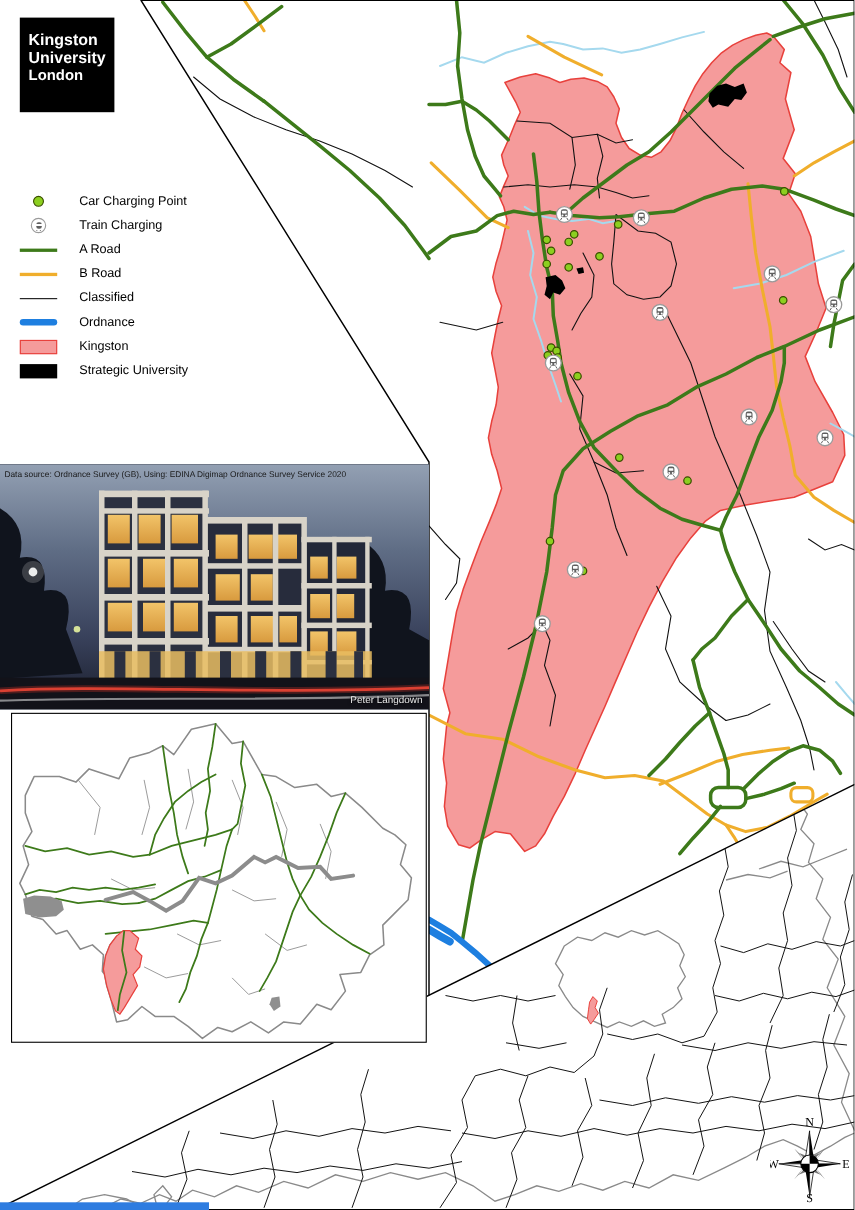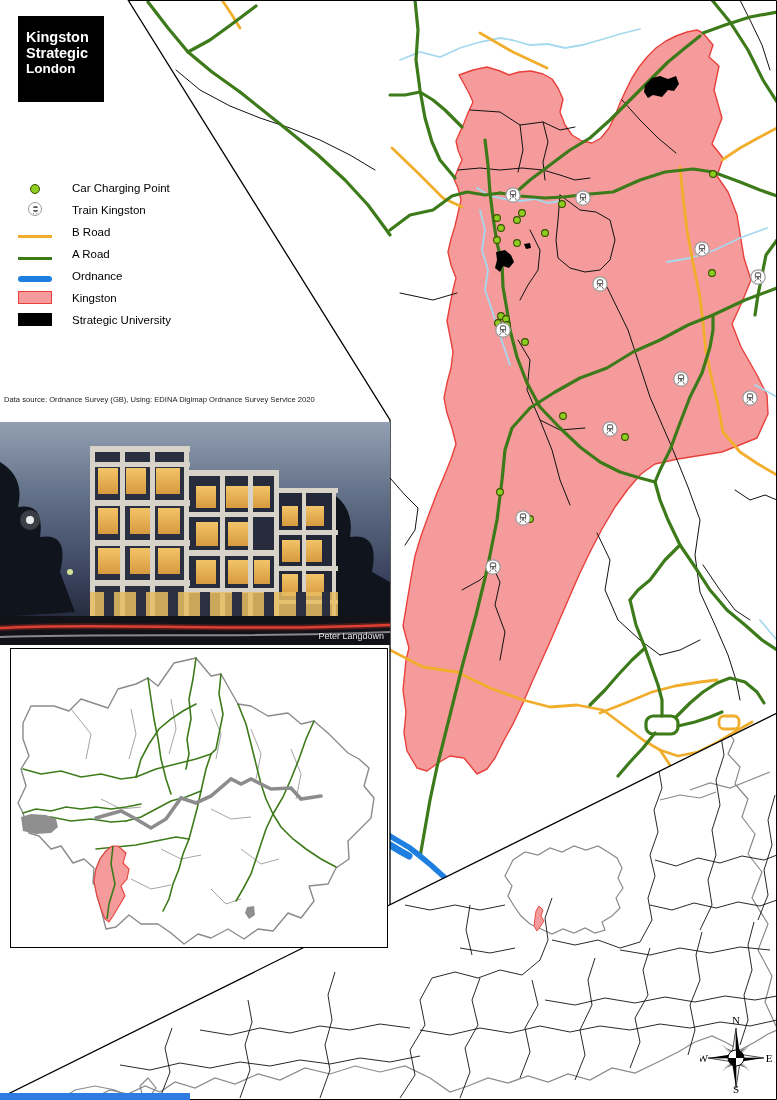--- a/index.html
+++ b/index.html
@@ -6,41 +6,41 @@
   #page{position:relative;width:777px;height:1100px;background:#fff;overflow:hidden;
         font-family:"Liberation Sans",sans-serif;}
   svg{display:block;}
   
   #logo{position:absolute;left:18px;top:16px;width:86px;height:86px;background:#000;color:#fff;
         box-sizing:border-box;padding:13px 6px 0 8px;line-height:1.12;}
   #logo .b{font-weight:bold;font-size:14.5px;display:block;}
   #logo .r{font-weight:bold;font-size:13.5px;display:block;}
   
   #legend{position:absolute;left:16px;top:172px;width:330px;}
-  .legend-row{display:flex;align-items:flex-end;height:22px;}
+  .legend-row{display:flex;align-items:center;height:22px;}
   .sw{width:38px;display:flex;align-items:center;justify-content:center;flex:0 0 38px;}
   .legend-label{font-size:11.5px;color:#000;margin-left:18px;white-space:nowrap;}
   .dot{width:8px;height:8px;border-radius:50%;background:#8CCF1F;border:1px solid #3A4D00;}
   .station-sw{position:relative;width:14px;height:14px;border-radius:50%;background:#fff;border:1px solid #9a9a9a;box-sizing:border-box;}
   .station-sw::before{content:"";position:absolute;left:3.5px;top:2.5px;width:5px;height:6px;border-radius:2px;
         background:linear-gradient(#5f5f5f 0 1.5px,#fff 1.5px 3.5px,#5f5f5f 3.5px);}
   .station-sw::after{content:"";position:absolute;left:3.5px;top:9.5px;width:1.8px;height:1.8px;border-radius:50%;
         background:#5f5f5f;box-shadow:3.2px 0 0 #5f5f5f;}
   .line{width:34px;}
   .l-cyan{height:2px;background:#A5D9EE;}
   .l-green{height:3px;background:#3D7A1A;}
   .l-orange{height:3px;background:#F0AE2C;}
   .l-black{height:1px;background:#111;}
   .l-blue{height:6px;background:#1E7FE0;border-radius:3px;}
   .box{width:34px;height:13px;box-sizing:border-box;}
   .b-pink{background:#F59B9B;border:1.5px solid #E8413C;}
   .b-gray{background:#8f8f8f;border:1px solid #6f6f6f;}
   .b-black{background:#000;}
   
-  #attcustom{position:absolute;left:4px;top:395px;width:384px;font-size:7.6px;color:#1a1a1a;}
+  #attcustom{position:absolute;left:4px;top:427px;width:384px;font-size:7.6px;color:#1a1a1a;}
   
   #photo{position:absolute;left:0;top:422px;width:390px;height:223px;overflow:hidden;background:#2a3142;}
   #photo-credit{position:absolute;right:6px;bottom:4px;color:#e8e8e8;font-size:9px;
         text-shadow:0 0 3px #000;}
   
   #london-inset{position:absolute;left:10px;top:648px;width:378px;height:300px;background:#fff;
         border:1px solid #000;box-sizing:border-box;}
   
   #compass{position:absolute;left:700px;top:1014px;width:72px;height:80px;}
   
@@ -455,48 +455,54 @@
       <path d="M10,168 L20,165 35,166 45,170 47,178 40,184 25,185 12,182 Z" fill="#8f8f8f"></path>
       <path d="M236,258 L243,257 244,266 238,270 234,264 Z" fill="#8f8f8f"></path>
 
       <path d="M107,197 L115,204 112,214 118,220 116,230 110,237 114,247 108,257 102,267 98,273 94,270 90,260 86,247 83,232 85,220 89,210 95,202 101,197 Z" fill="#F59B9B" stroke="#E8413C" stroke-width="1.1"></path>
       <path d="M102,197 L100,215 104,235 98,255 96,270" fill="none" stroke="#3D7A1A" stroke-width="1.6"></path>
     </svg>
   </div>
 
   <div id="logo">
     <span class="b">Kingston</span>
-    <span class="b">Strategic</span>
+    <span class="b">University</span>
     <span class="r">London</span>
   </div>
 
   <div id="legend">
       <div class="legend-row">
         <span class="sw">
           <span class="dot"></span>
         </span>
         <span class="legend-label">Car Charging Point</span>
       </div>
       <div class="legend-row">
         <span class="sw">
           <span class="station-sw"></span>
         </span>
-        <span class="legend-label">Train Kingston</span>
+        <span class="legend-label">Train Charging</span>
+      </div>
+      <div class="legend-row">
+        <span class="sw">
+          <span class="line l-green"></span>
+        </span>
+        <span class="legend-label">A Road</span>
       </div>
       <div class="legend-row">
         <span class="sw">
           <span class="line l-orange"></span>
         </span>
         <span class="legend-label">B Road</span>
       </div>
       <div class="legend-row">
         <span class="sw">
-          <span class="line l-green"></span>
-        </span>
-        <span class="legend-label">A Road</span>
+          <span class="line l-black"></span>
+        </span>
+        <span class="legend-label">Classified</span>
       </div>
       <div class="legend-row">
         <span class="sw">
           <span class="line l-blue"></span>
         </span>
         <span class="legend-label">Ordnance</span>
       </div>
       <div class="legend-row">
         <span class="sw">
           <span class="box b-pink"></span>

